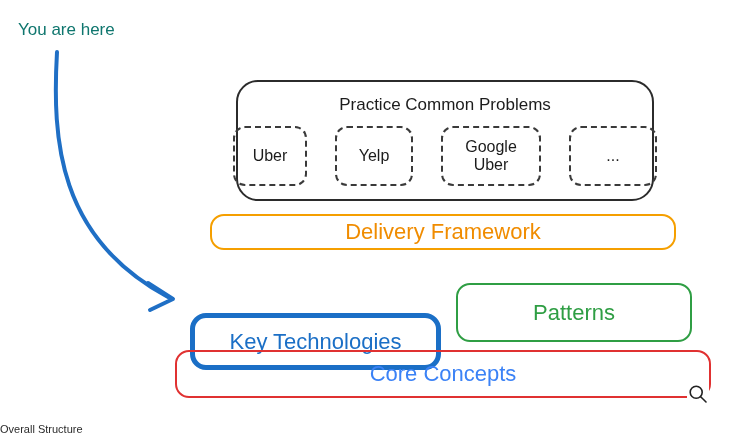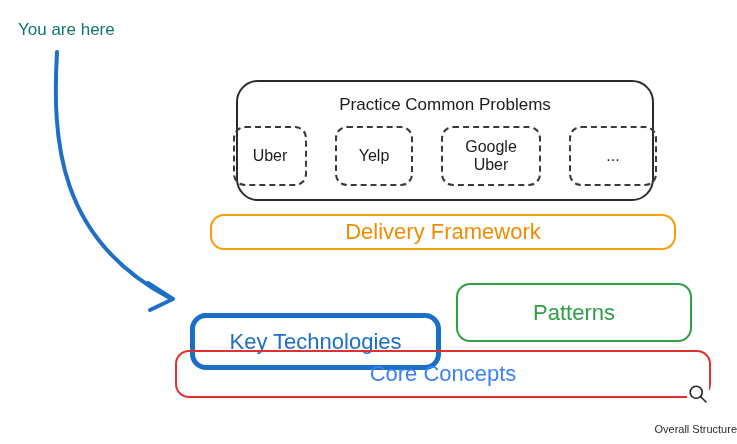--- a/index.html
+++ b/index.html
@@ -58,21 +58,21 @@
     }
     .core {
       left: 175px; top: 350px; width: 536px; height: 48px;
       border: 2.5px solid #e03131; border-radius: 14px; color: #3b82f6;
       background: transparent;
     }
 
     
     .caption {
       position: absolute; left: 0; right: 0; top: 423px;
-      text-align: right; font-size: 11px; color: #2b2b2b;
+      text-align: left; font-size: 11px; color: #2b2b2b;
     }
 
     
     .zoom-btn {
       position: absolute; left: 687px; top: 383px; width: 22px; height: 22px;
       background: #fff; display: flex; align-items: center; justify-content: center;
       cursor: pointer;
     }
   </style>
 </head>

